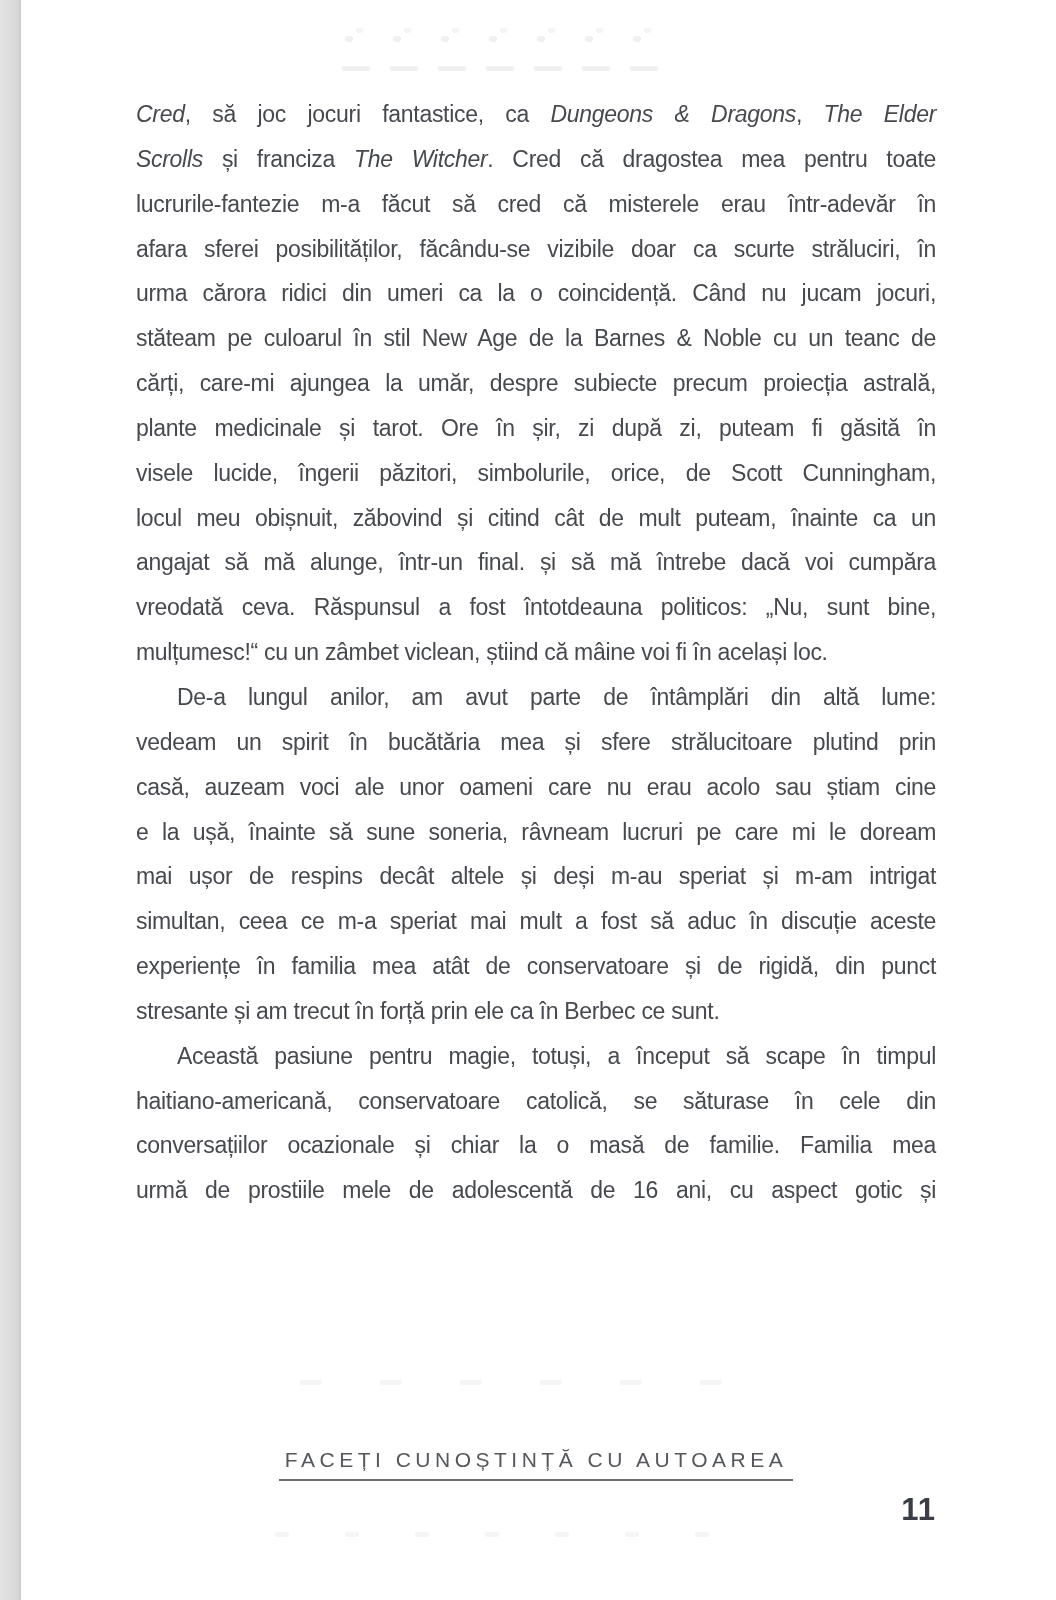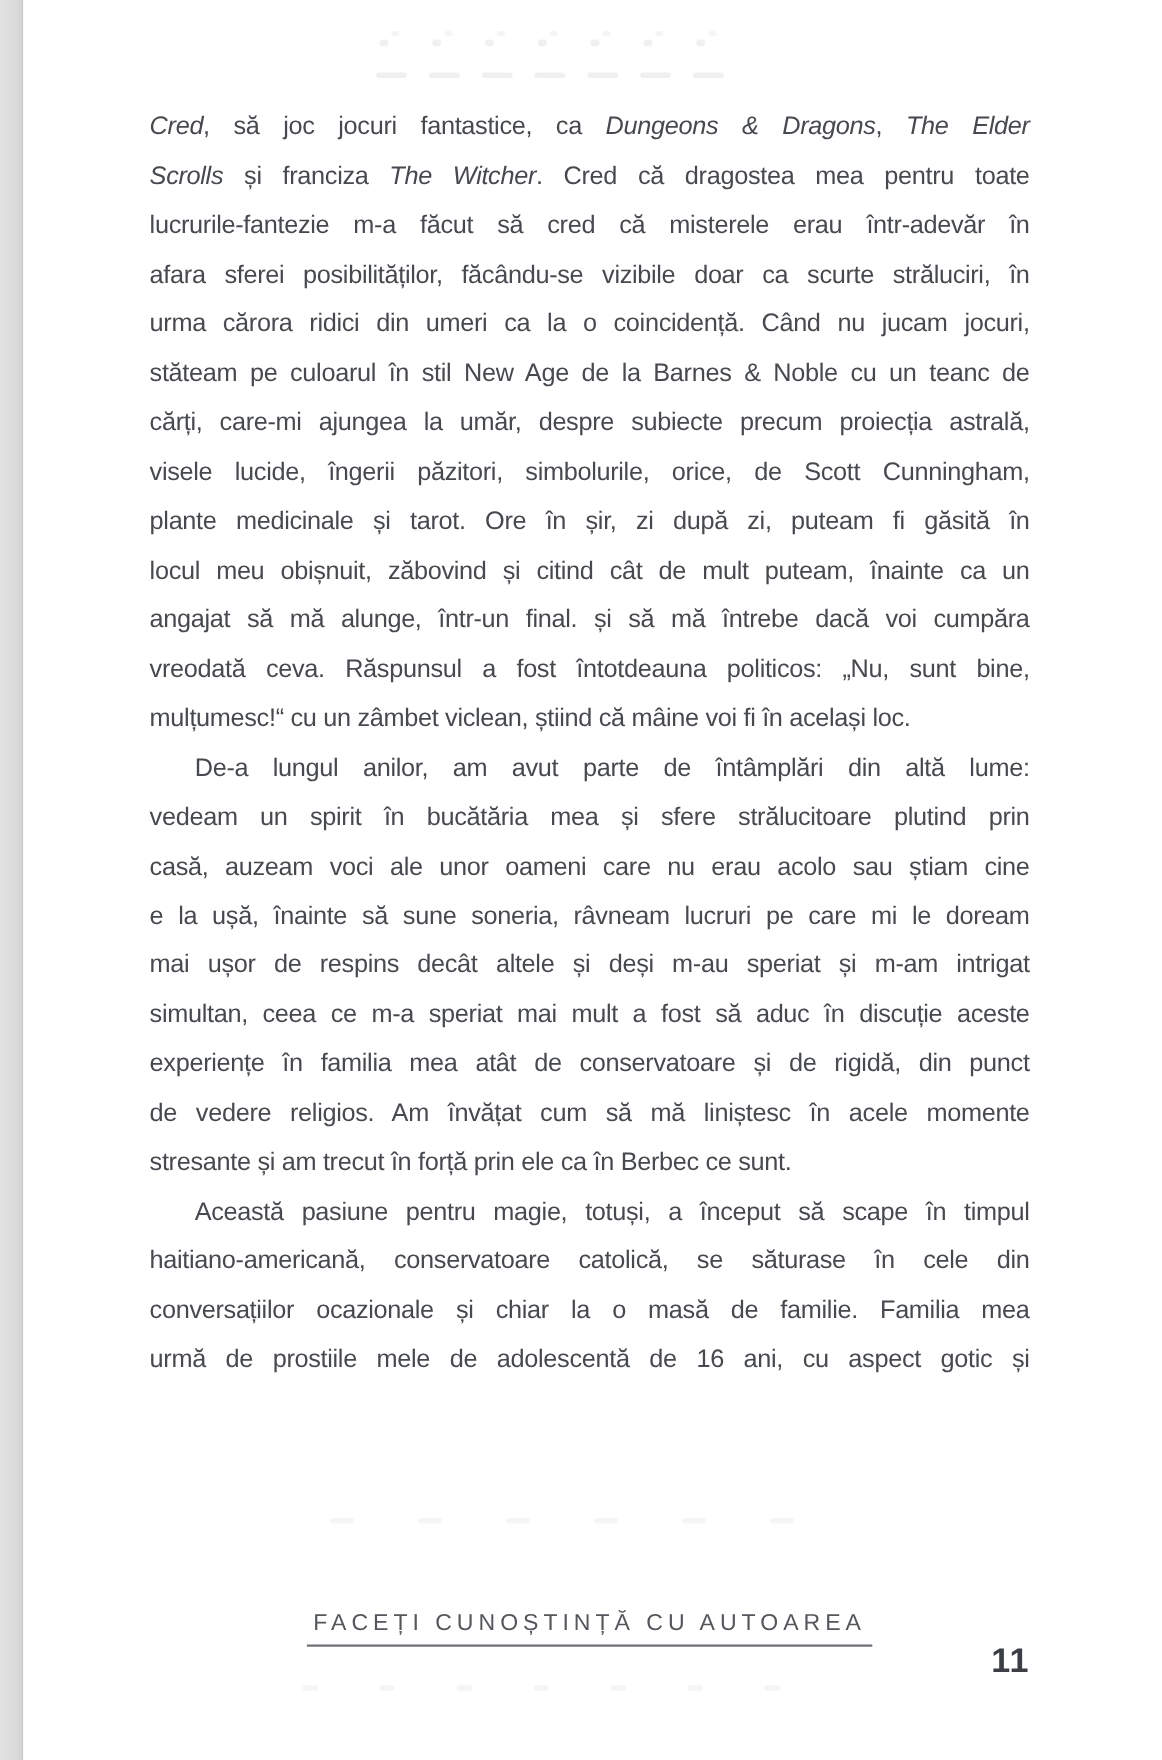--- a/index.html
+++ b/index.html
@@ -39,21 +39,20 @@
     text-align:center;
   }
   .footer-heading{
     display:inline-block;
     font-size:21px;
     letter-spacing:4.5px;
     font-weight:400;
     color:#54575b;
     padding:0 6px 7px 6px;
     border-bottom:2px solid #6b6e72;
-    margin-top:16px;
   }
   .page-number{
     position:absolute;left:136px;width:800px;top:1492px;
     text-align:right;
     font-size:31px;
     font-weight:600;
     color:#3b3e44;
     letter-spacing:1px;
   }
   
@@ -103,34 +102,33 @@
   </div>
 
 <div class="text-block" id="text-block">
     <div class="line"><i>Cred</i><span>, să joc jocuri fantastice, ca </span><i>Dungeons &amp; Dragons</i><span>, </span><i>The Elder</i></div>
     <div class="line"><i>Scrolls</i><span> și franciza </span><i>The Witcher</i><span>. Cred că dragostea mea pentru toate</span></div>
     <div class="line"><span>lucrurile-fantezie m-a făcut să cred că misterele erau într-adevăr în</span></div>
     <div class="line"><span>afara sferei posibilităților, făcându-se vizibile doar ca scurte străluciri, în</span></div>
     <div class="line"><span>urma cărora ridici din umeri ca la o coincidență. Când nu jucam jocuri,</span></div>
     <div class="line"><span>stăteam pe culoarul în stil New Age de la Barnes &amp; Noble cu un teanc de</span></div>
     <div class="line"><span>cărți, care-mi ajungea la umăr, despre subiecte precum proiecția astrală,</span></div>
+    <div class="line"><span>plante medicinale și tarot. Ore în șir, zi după zi, puteam fi găsită în</span></div>
     <div class="line"><span>visele lucide, îngerii păzitori, simbolurile, orice, de Scott Cunningham,</span></div>
-    <div class="line"><span>plante medicinale și tarot. Ore în șir, zi după zi, puteam fi găsită în</span></div>
     <div class="line"><span>locul meu obișnuit, zăbovind și citind cât de mult puteam, înainte ca un</span></div>
     <div class="line"><span>angajat să mă alunge, într-un final. și să mă întrebe dacă voi cumpăra</span></div>
     <div class="line"><span>vreodată ceva. Răspunsul a fost întotdeauna politicos: „Nu, sunt bine,</span></div>
     <div class="line last"><span>mulțumesc!“ cu un zâmbet viclean, știind că mâine voi fi în același loc.</span></div>
     <div class="line indent"><span>De-a lungul anilor, am avut parte de întâmplări din altă lume:</span></div>
     <div class="line"><span>vedeam un spirit în bucătăria mea și sfere strălucitoare plutind prin</span></div>
     <div class="line"><span>casă, auzeam voci ale unor oameni care nu erau acolo sau știam cine</span></div>
     <div class="line"><span>e la ușă, înainte să sune soneria, râvneam lucruri pe care mi le doream</span></div>
     <div class="line"><span>mai ușor de respins decât altele și deși m-au speriat și m-am intrigat</span></div>
     <div class="line"><span>simultan, ceea ce m-a speriat mai mult a fost să aduc în discuție aceste</span></div>
     <div class="line"><span>experiențe în familia mea atât de conservatoare și de rigidă, din punct</span></div>
-    <div class="line"><span>de vedere religios. Am învățat cum să mă liniștesc în acele momente</span></div>
     <div class="line last"><span>stresante și am trecut în forță prin ele ca în Berbec ce sunt.</span></div>
     <div class="line indent"><span>Această pasiune pentru magie, totuși, a început să scape în timpul</span></div>
     <div class="line"><span>haitiano-americană, conservatoare catolică, se săturase în cele din</span></div>
     <div class="line"><span>conversațiilor ocazionale și chiar la o masă de familie. Familia mea</span></div>
     <div class="line"><span>urmă de prostiile mele de adolescentă de 16 ani, cu aspect gotic și</span></div>
   </div>
 
 <div class="footer">
   <span class="footer-heading">FACEȚI CUNOȘTINȚĂ CU AUTOAREA</span>
 </div>

